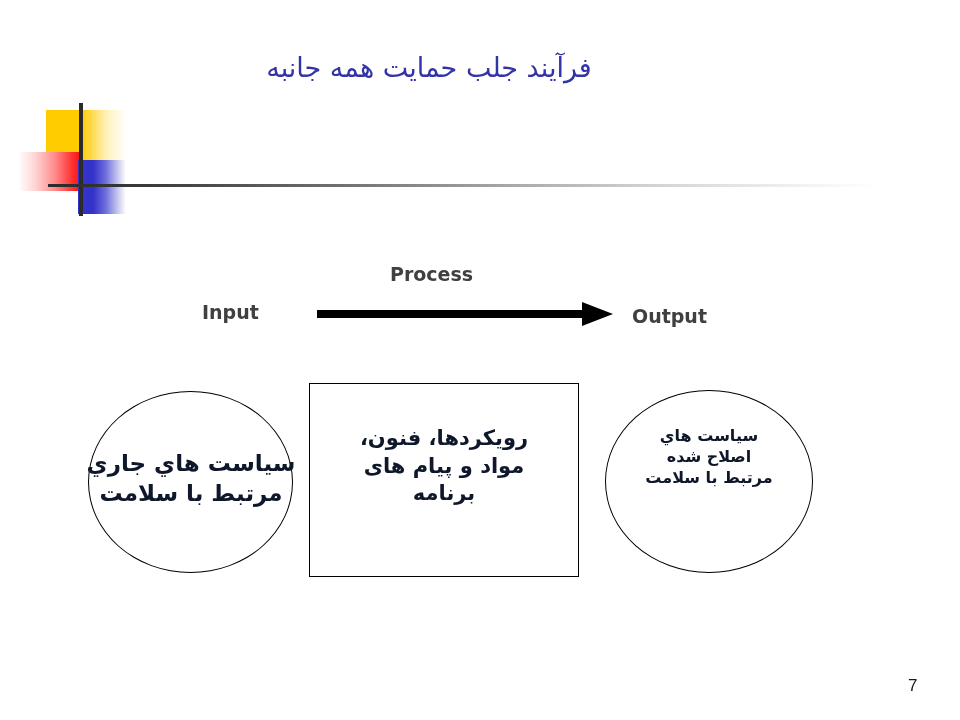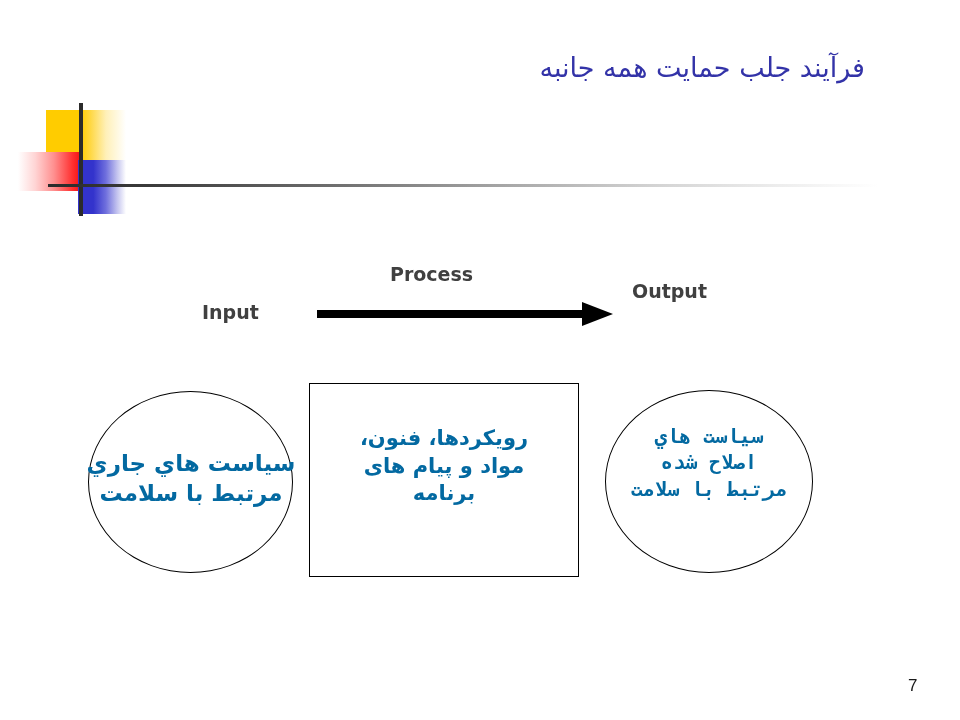--- a/index.html
+++ b/index.html
@@ -15,28 +15,28 @@
     overflow: hidden;
     font-family: "Liberation Sans", sans-serif;
   }
 
   
   #slide-title {
     position: absolute;
     left: 0;
     top: 52px;
     width: 858px;
+    text-align: center;
     direction: rtl;
     font-family: "DejaVu Sans", "Liberation Sans", sans-serif;
     font-size: 27px;
     font-weight: normal;
     color: #3333a8;
     letter-spacing: 0.5px;
     white-space: nowrap;
-    margin-left: 7px;
   }
 
   
   .deco-yellow {
     position: absolute;
     left: 46px;
     top: 110px;
     width: 80px;
     height: 52px;
     background: linear-gradient(to right,
@@ -83,21 +83,21 @@
   .flow-label {
     position: absolute;
     font-family: "DejaVu Sans", "Liberation Sans", sans-serif;
     font-size: 19px;
     font-weight: bold;
     color: #404040;
     white-space: nowrap;
   }
   #label-input   { left: 202px; top: 301px; }
   #label-process { left: 390px; top: 263px; }
-  #label-output  { left: 632px; top: 280px; }
+  #label-output  { left: 632px; top: 305px; }
 
   
   #flow-arrow {
     position: absolute;
     left: 316px;
     top: 300px;
     width: 298px;
     height: 28px;
   }
 
@@ -123,42 +123,41 @@
     background: transparent;
   }
 
   
   .shape-text {
     position: absolute;
     direction: rtl;
     text-align: center;
     font-family: "DejaVu Sans", "Liberation Sans", sans-serif;
     font-weight: bold;
-    color: #0369a1;
+    color: #0f172a;
     line-height: 1.32;
     white-space: pre-line;
   }
   #text-left {
     left: 60px;
     top: 448px;
     width: 262px;
     font-size: 23px;
   }
   #text-center {
     left: 313px;
     top: 425px;
     width: 262px;
     font-size: 21px;
   }
   #text-right {
     left: 592px;
     top: 425px;
     width: 234px;
-    font-size: 20px;
-    font-family: Liberation Mono, monospace;
+    font-size: 16px;
   }
 
   
   #page-number {
     position: absolute;
     left: 908px;
     top: 676px;
     font-family: "Liberation Sans", sans-serif;
     font-size: 17px;
     color: #1a1a1a;

